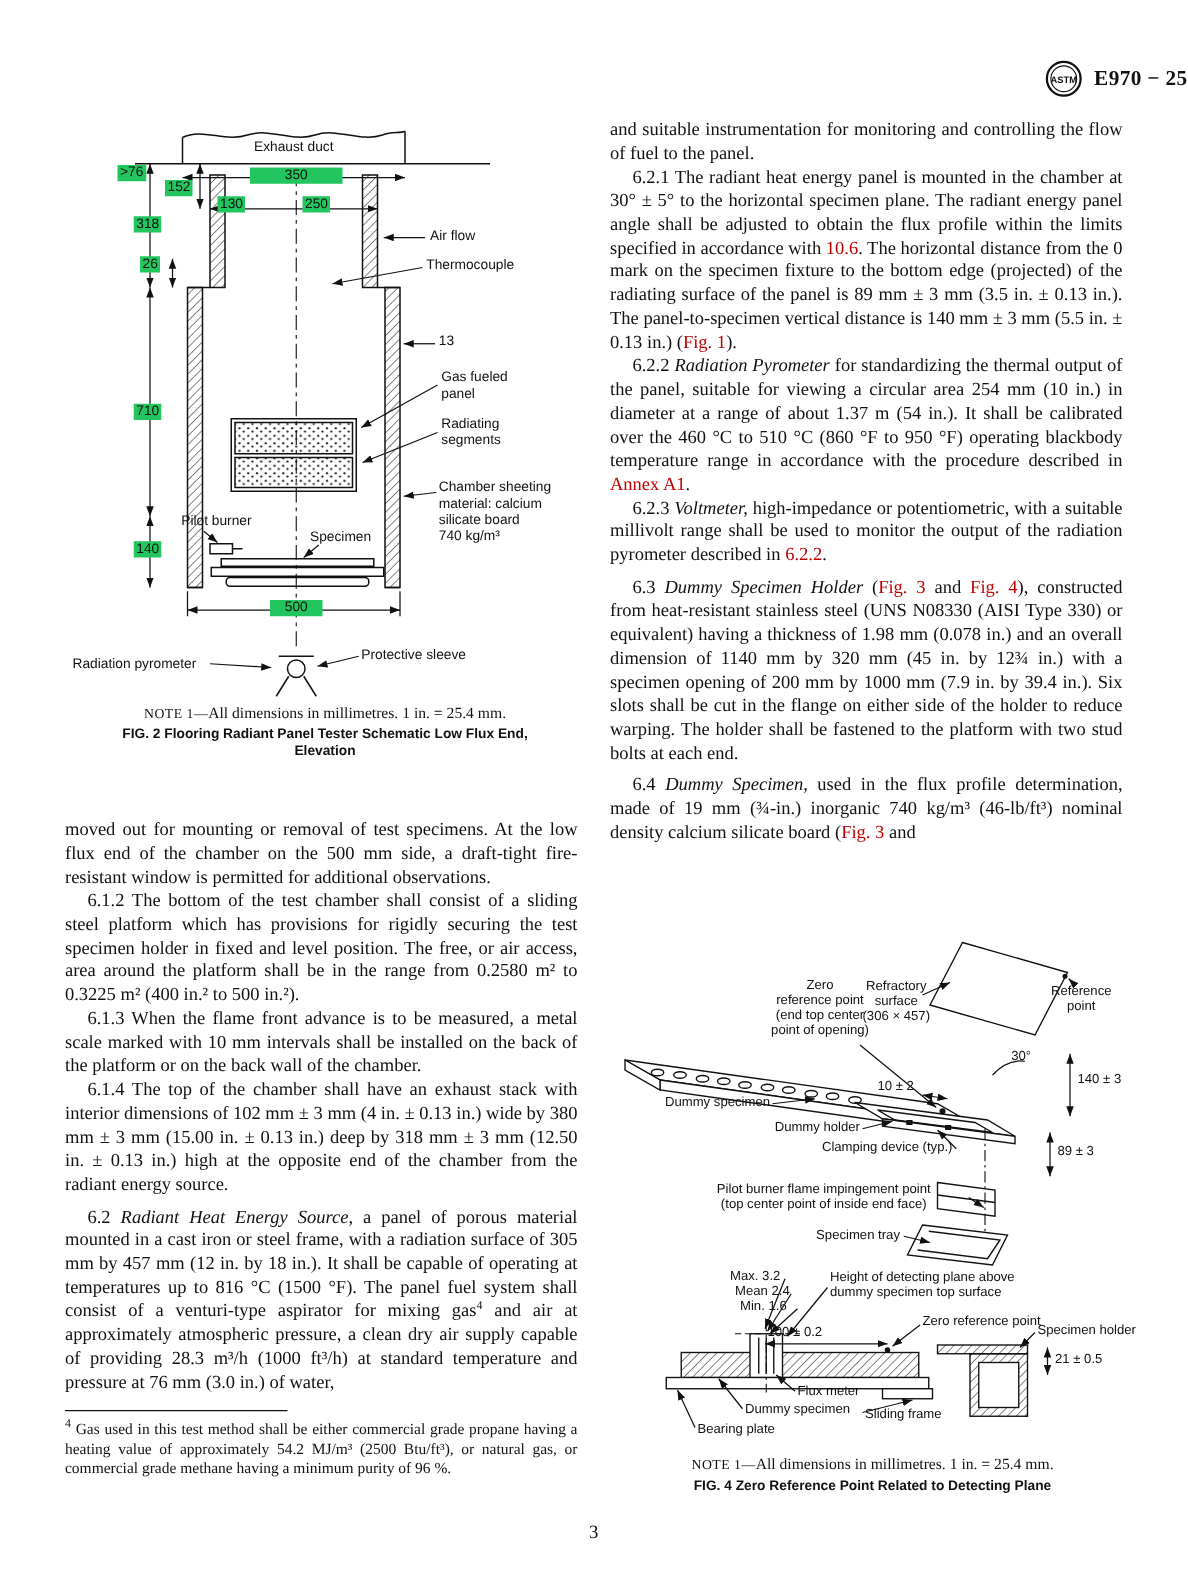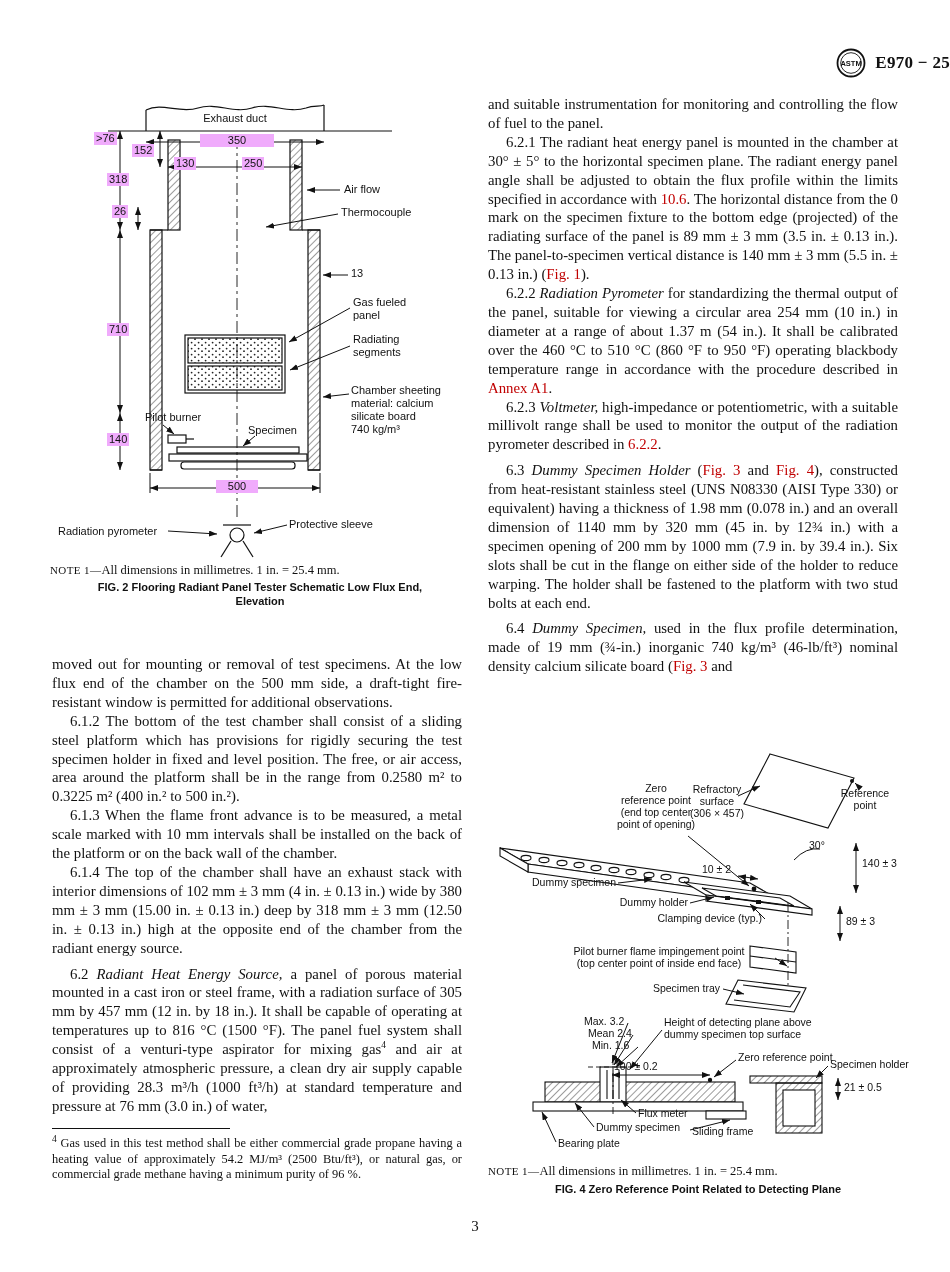--- a/index.html
+++ b/index.html
@@ -13,24 +13,24 @@
   .logo svg { display:block; }
 
   .figure { position:absolute; }
   .fig2 { left:50px; top:95px; width:420px; height:515px; }
   .fig3 { left:488px; top:736px; width:420px; height:470px; }
   .art { position:absolute; left:0; top:0; }
 
   .flabel { position:absolute; font-family:"Liberation Sans",sans-serif; font-size:11px;
             line-height:1.18; color:#111; white-space:pre-line; }
   .fig3 .flabel { font-size:10.5px; line-height:1.15; }
-  .dimtxt { background:#f0abfc; padding:0 2px; }
+  .dimtxt { background:#22c55e; padding:0 2px; }
   .ctr { text-align:center; } .rt { text-align:right; } .nw { white-space:nowrap; }
 
-  .fignote { position:absolute; left:0; width:100%; text-align:left; font-size:12.5px;
+  .fignote { position:absolute; left:0; width:100%; text-align:center; font-size:12.5px;
              font-family:"Liberation Serif",serif; }
   .fignote .notelead { font-size:11px; letter-spacing:.4px; }
   .figcaption { position:absolute; left:0; width:100%; text-align:center; white-space:pre-line;
                 font-family:"Liberation Sans",sans-serif; font-weight:bold; font-size:11px; line-height:1.28; }
   .fig2 .fignote { top:468px; }  .fig2 .figcaption { top:485px; }
   .fig3 .fignote { top:428px; }  .fig3 .figcaption { top:446px; }
   .fig3-title { position:absolute; top:5px; left:0; width:100%; text-align:center;
                 font-family:"Liberation Sans",sans-serif; font-weight:bold; font-size:12.5px; }
 
   .textcol { position:absolute; width:410px; font-size:14.8px; line-height:18.9px; text-align:justify; }

